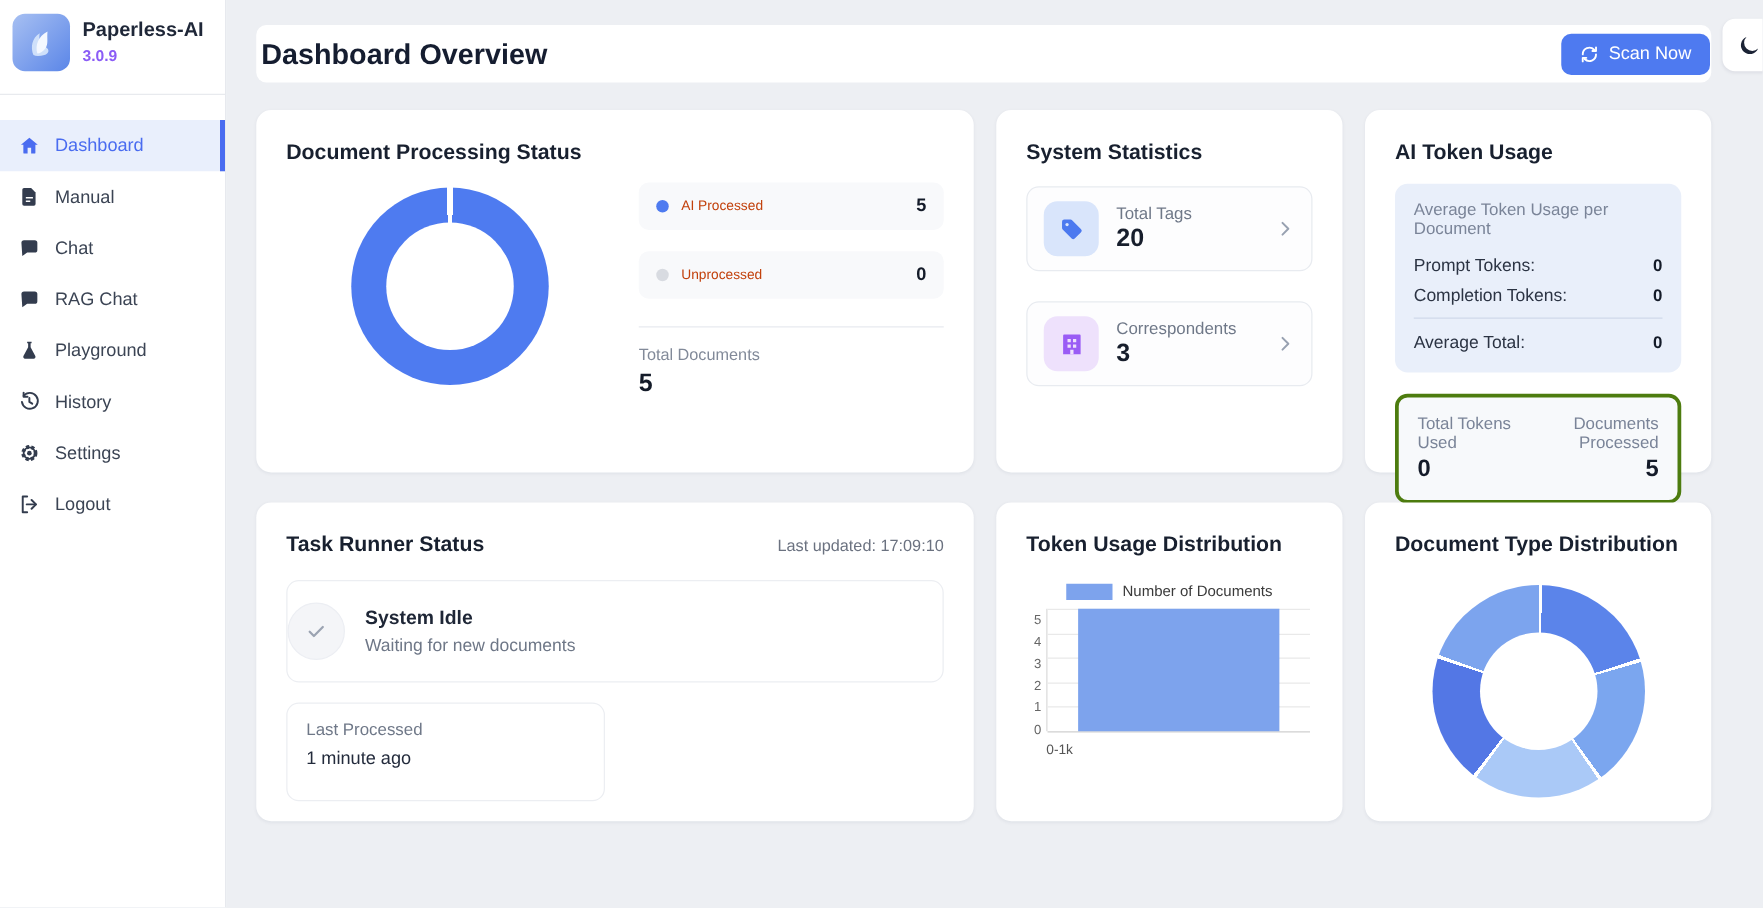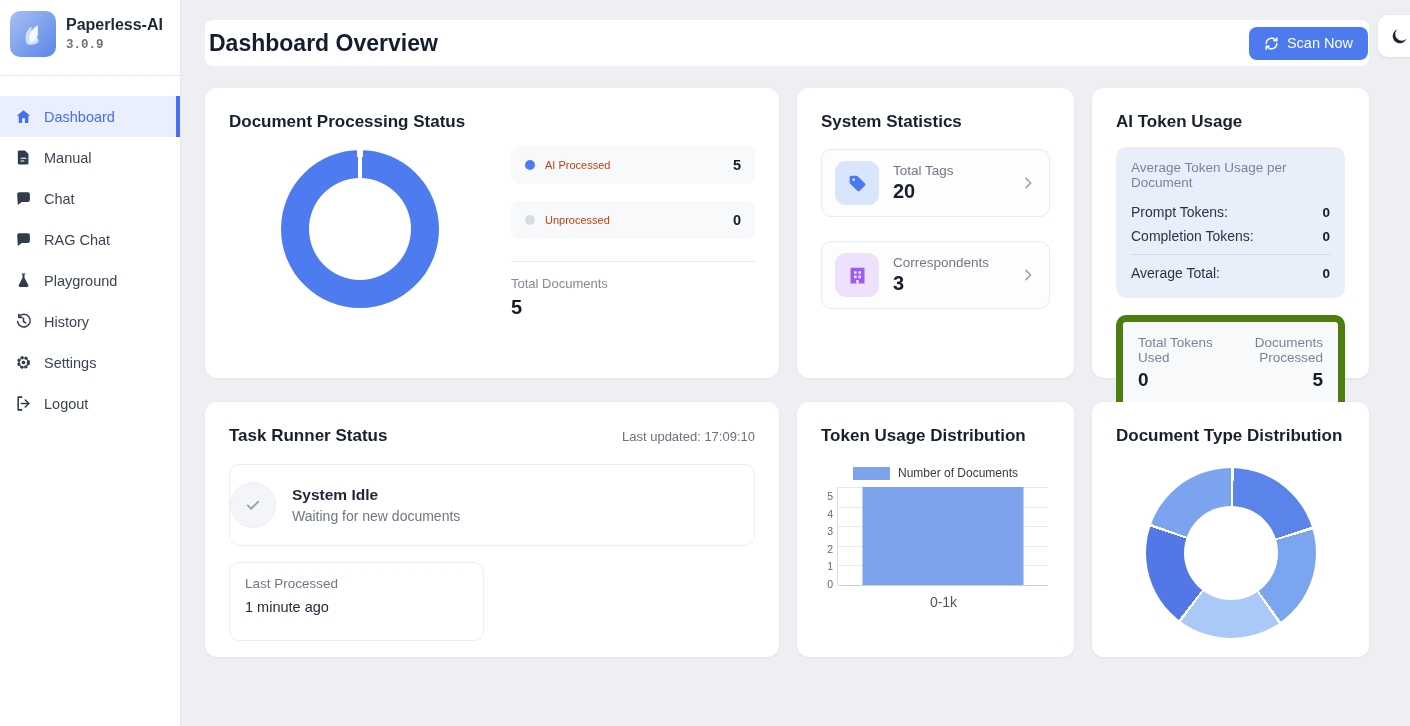--- a/index.html
+++ b/index.html
@@ -15,21 +15,21 @@
     position: absolute; left: 0; top: 0; bottom: 0; width: 181px;
     background: #ffffff; border-right: 1px solid #e7e9ee;
   }
   .logo-row { display: flex; align-items: center; gap: 10px; padding: 11px 10px 10px 10px; }
   .logo-box {
     width: 46px; height: 46px; border-radius: 10px; flex: 0 0 auto;
     background: linear-gradient(135deg, #a7c0f2 0%, #5b86e8 100%);
     display: flex; align-items: center; justify-content: center;
   }
   .logo-title { font-size: 16px; font-weight: bold; color: #1f2738; line-height: 1.15; }
-  .logo-version { font-size: 12.5px; font-weight: bold; color: #737373; margin-top: 4px; font-family: Liberation Mono, monospace; }
+  .logo-version { font-size: 12.5px; font-weight: bold; color: #8b5cf6; margin-top: 4px; }
   .sidebar-divider { border-bottom: 1px solid #e8eaee; margin-top: 8px; }
   .nav { margin-top: 20px; }
   .nav-item {
     height: 41px; display: flex; align-items: center; gap: 12px;
     padding-left: 15px; color: #3b4454; font-size: 14.5px; cursor: pointer;
   }
   .nav-item .nicon { width: 17px; height: 17px; display: flex; color: #333c4e; }
   .nav-item.active { background: #e9effc; color: #4a6cf0; border-right: 4px solid #4a6cf0; }
   .nav-item.active .nicon { color: #4a6cf0; }
   
@@ -91,21 +91,21 @@
   .stat-label { font-size: 13.5px; color: #6f7888; }
   .stat-value { font-size: 20px; font-weight: bold; color: #171e2c; margin-top: 2px; }
   .chev { color: #98a1b1; display: flex; }
   
   .tok-panel1 { background: #e9effa; border-radius: 10px; padding: 13px 15px; margin-top: 15px; }
   .tok-head { font-size: 13.5px; color: #7a8498; margin-bottom: 10px; }
   .tok-row { display: flex; justify-content: space-between; align-items: center; font-size: 14px; color: #2b3343; padding: 4px 0; }
   .tok-row b { font-size: 13.5px; color: #141b29; }
   .tok-sep { border-bottom: 1px solid #cfd9ea; margin: 6px 0; }
   .tok-panel2 {
-    background: #f7f9fb; border: 7px solid #4d7c0f; border-radius: 10px;
+    background: #f7f9fb; border: 3px solid #4d7c0f; border-radius: 10px;
     padding: 13px 15px; margin-top: 17px; display: flex; justify-content: space-between;
   }
   .tok-col2 { text-align: right; }
   .tok-p2-label { font-size: 13.5px; color: #7a8498; }
   .tok-p2-value { font-size: 19px; font-weight: bold; color: #141b29; margin-top: 4px; }
   
   .task-head { display: flex; justify-content: space-between; align-items: center; }
   .updated { font-size: 13px; color: #6b7280; }
   .status-box {
     border: 1px solid #eceef2; border-radius: 10px; margin-top: 18px;
@@ -130,21 +130,21 @@
   .chart-legend-label { font-size: 12px; color: #3a3a3a; }
   .plot-row { display: flex; }
   .y-axis { width: 16px; display: flex; flex-direction: column; justify-content: space-between; align-items: flex-end; height: 98px; padding-right: 4px; }
   .y-axis span { font-size: 10.5px; color: #666; line-height: 1; transform: translateY(4px); }
   .plot { position: relative; flex: 1; height: 98px; margin-right: 2px; border-left: 1px solid #dcdcdc; }
   .gridline { position: absolute; left: 0; right: 0; height: 1px; background: #e9e9e9; }
   .gridline:nth-child(1) { top: 0; } .gridline:nth-child(2) { top: 20%; }
   .gridline:nth-child(3) { top: 40%; } .gridline:nth-child(4) { top: 60%; }
   .gridline:nth-child(5) { top: 80%; } .gridline:nth-child(6) { top: 100%; background: #cfcfcf; }
   .bar { position: absolute; bottom: 0; left: 50%; transform: translateX(-50%); width: 161px; }
-  .x-label { text-align: center; font-size: 14px; color: #555; margin-top: 9px; margin-left: 16px; }
+  .x-label { text-align: left; font-size: 11px; color: #555; margin-top: 9px; margin-left: 16px; }
   
   .donut-2 { width: 170px; height: 170px; margin: 22px auto 0; }
   .donut-2 .hole { width: 94px; height: 94px; }
 </style>
 </head>
 <body>
 
 <aside class="sidebar">
   <div class="logo-row">
     <div class="logo-box">

